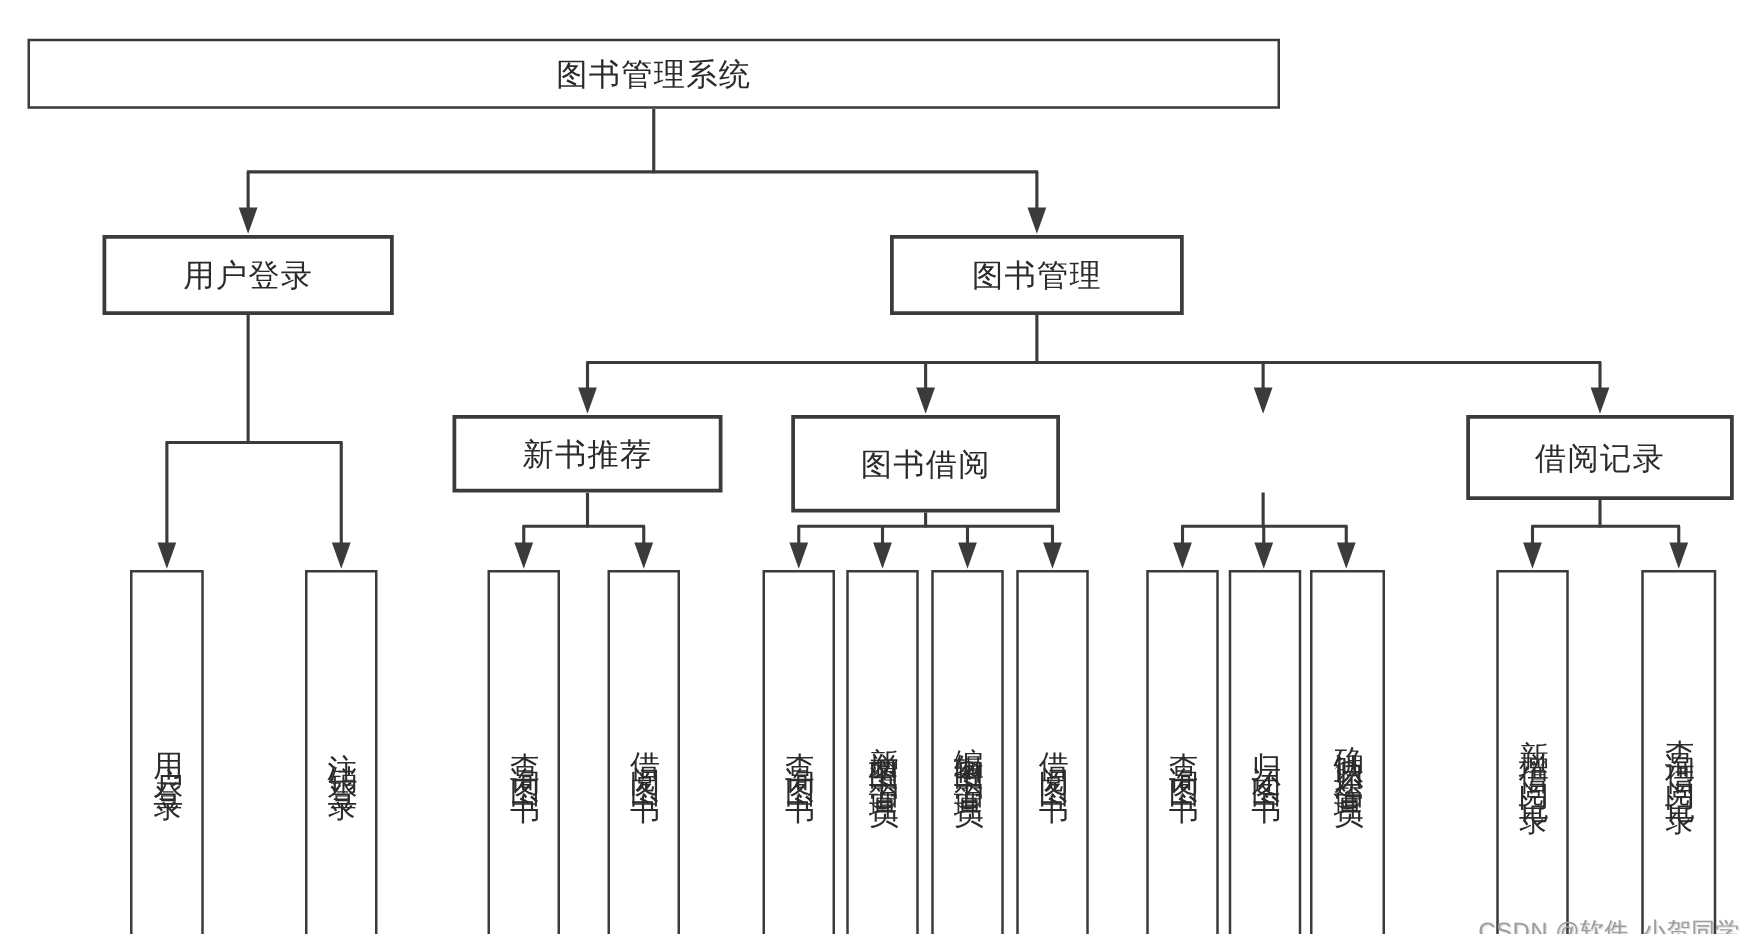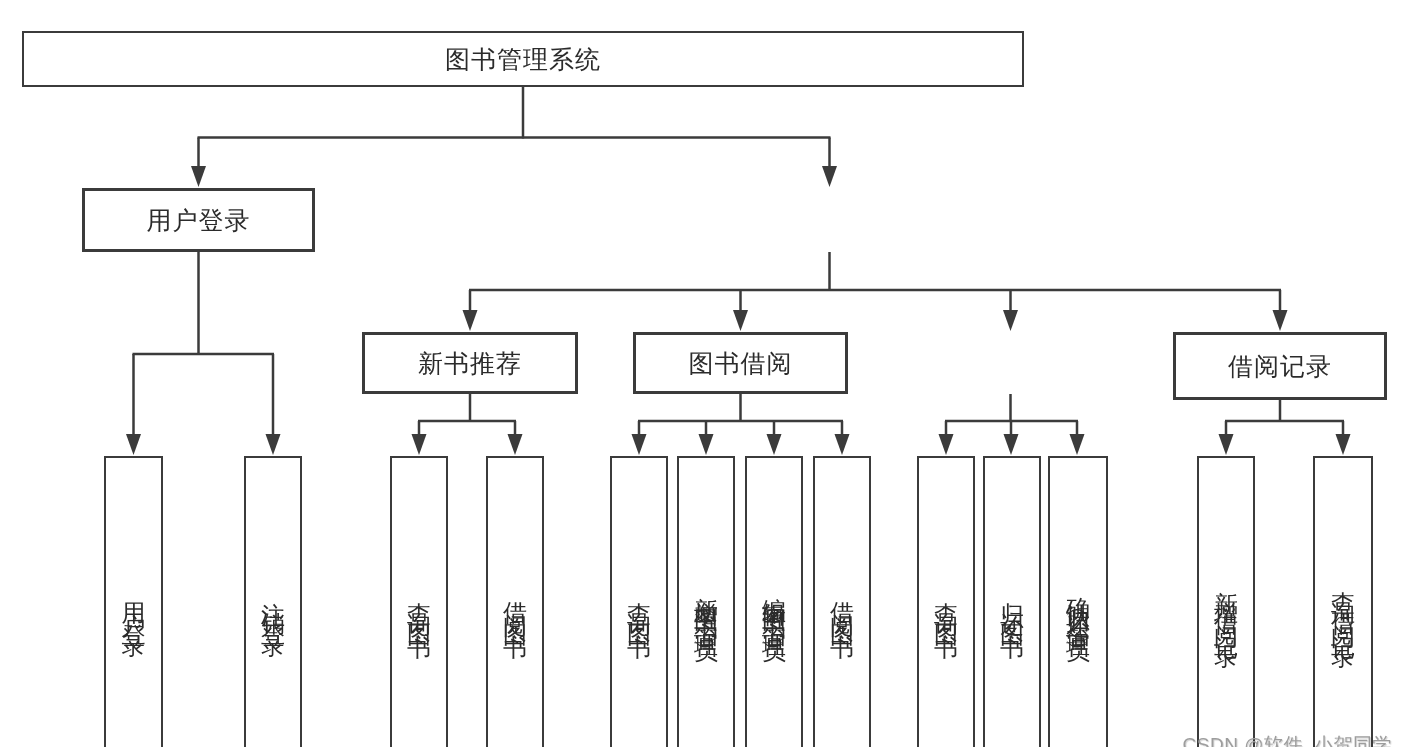--- a/index.html
+++ b/index.html
@@ -146,23 +146,24 @@
       <line x1="1226" y1="402" x2="1226" y2="420"></line>
       <polygon points="1226,436 1218.5,415 1233.5,415"></polygon>
       <line x1="1343" y1="402" x2="1343" y2="420"></line>
       <polygon points="1343,436 1335.5,415 1350.5,415"></polygon>
     </g>
   </svg>
 
   <div class="node root" style="left:22px; top:12px; width:1002px; height:56px;">图书管理系统</div>
 
   <div class="node" style="left:82px; top:169px; width:233px; height:64px;">用户登录</div>
+  <div class="node" style="left:712px; top:169px; width:235px; height:64px;">图书管理</div>
 
   <div class="node" style="left:362px; top:313px; width:216px; height:62px;">新书推荐</div>
-  <div class="node" style="left:633px; top:313px; width:215px; height:62px;">图书借阅</div>
+  <div class="node" style="left:633px; top:313px; width:215px; height:78px;">图书借阅</div>
   <div class="node" style="left:1173px; top:313px; width:214px; height:68px;">借阅记录</div>
 
   <div class="leaf" style="left:104px; width:59px;">
     <span>用户登录</span>
   </div>
   <div class="leaf" style="left:244px; width:58px;">
     <span>注销登录</span>
   </div>
 
   <div class="leaf" style="left:390px; width:58px;">

